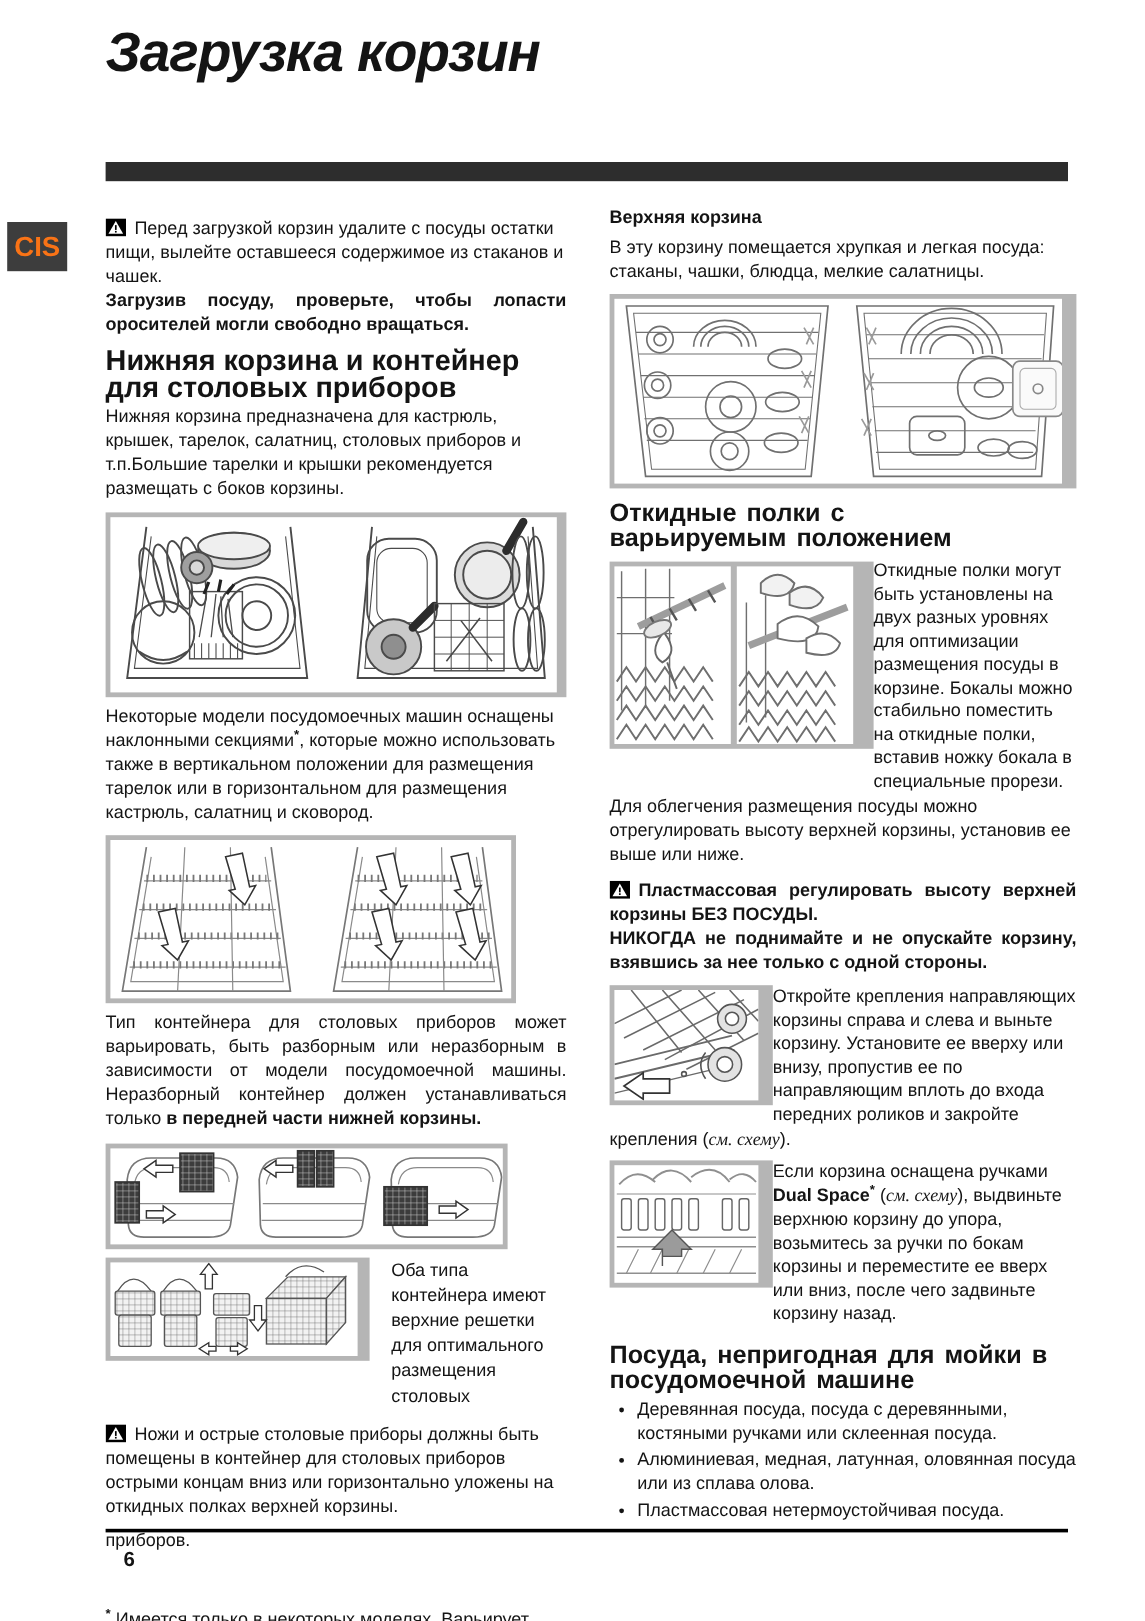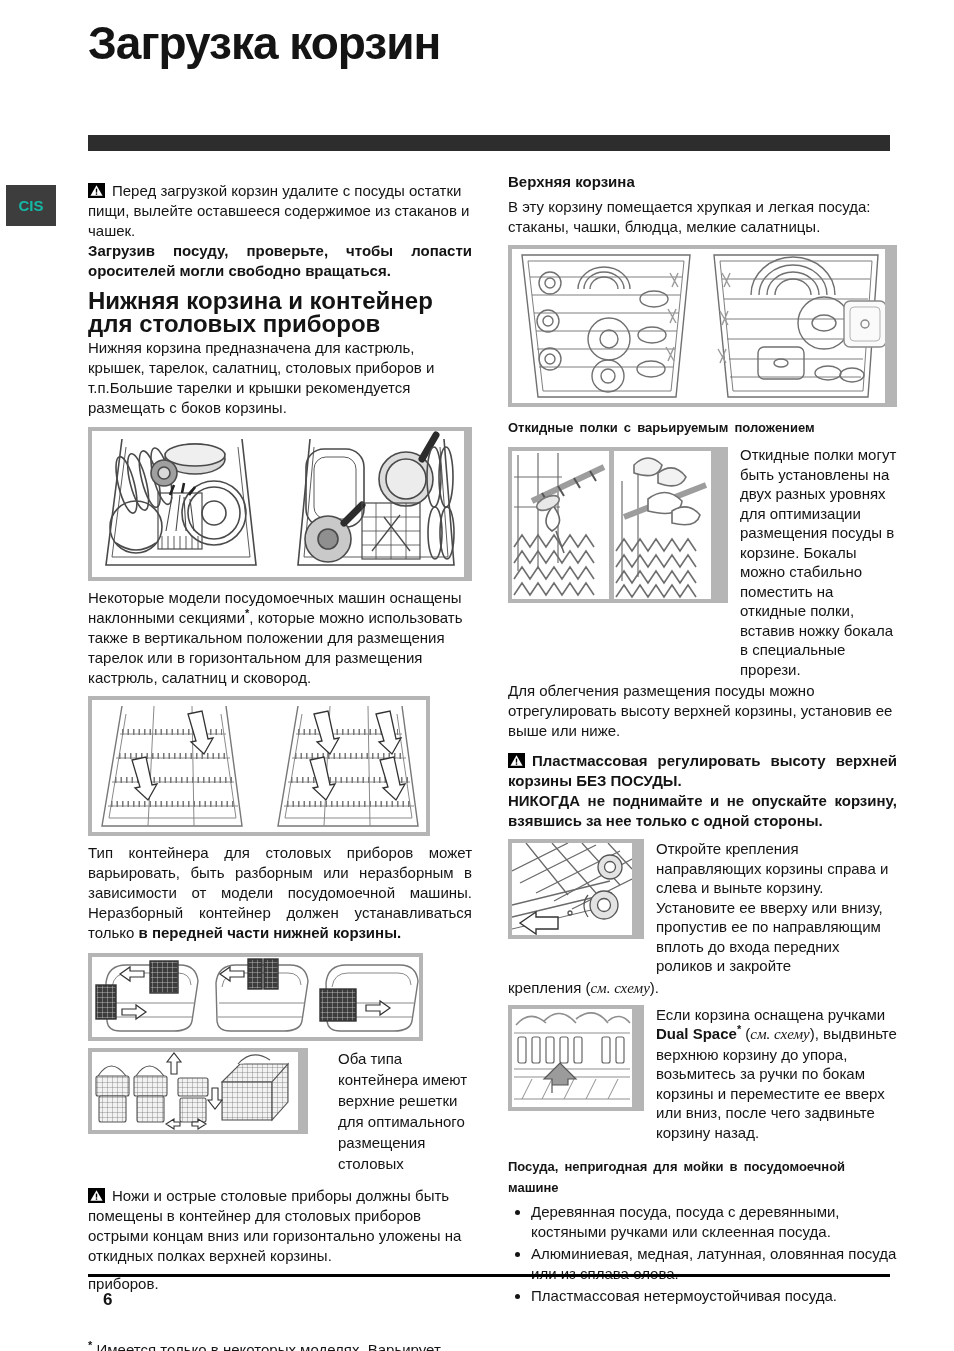--- a/index.html
+++ b/index.html
@@ -1,37 +1,37 @@
 <!DOCTYPE html>
 <html><head>
 <meta charset="utf-8">
 <style>
   html,body{margin:0;padding:0;background:#fff;}
   .page{position:relative;width:954px;height:1351px;background:#fff;overflow:hidden;
         font-family:"Liberation Sans","DejaVu Sans",sans-serif;color:#141414;}
-  .page-title{position:absolute;left:88px;top:16px;margin:0;font-size:46px;font-weight:700;letter-spacing:-1px;}
+  .page-title{position:absolute;left:88px;top:16px;margin:0;font-size:46px;font-weight:700;letter-spacing:-1px;font-style:italic;}
   .title-bar{position:absolute;left:88px;top:135px;width:802px;height:16px;background:#2d2d2d;}
-  .lang-badge{position:absolute;left:6px;top:185px;width:50px;height:41px;background:#3d3d3d;color:#14b8a6;
-        display:flex;align-items:center;justify-content:center;font-size:15px;font-weight:700;}
+  .lang-badge{position:absolute;left:6px;top:185px;width:50px;height:41px;background:#3d3d3d;color:#f97316;
+        display:flex;align-items:center;justify-content:center;font-size:23px;font-weight:700;}
   .col{position:absolute;font-size:15px;line-height:20px;}
   .col-left{left:88px;top:181px;width:384px;}
   .col-right{left:508px;top:170px;width:389px;}
   p{margin:0 0 8px;}
   .b{font-weight:700;}
   .i{font-style:italic;font-family:Liberation Serif, serif;}
   .just{text-align:justify;}
   .blk{display:block;}
   sup{font-size:11px;font-weight:700;line-height:0;}
   h2,h3{margin:0;}
   .head-lower{font-size:24px;line-height:23px;font-weight:700;margin:8px 0 3px;}
   .head-upper{font-size:15px;line-height:24px;font-weight:700;margin:0 0 3px;}
-  .subhead{font-size:13px;line-height:21px;font-weight:700;word-spacing:2.5px;margin:10px 0 4px;}
+  .subhead{font-size:21px;line-height:21px;font-weight:700;word-spacing:2.5px;margin:10px 0 4px;}
   .figure{background:#b5b5b5;padding:4px;margin:7px 0;display:flex;gap:5px;}
   .figure svg{background:#fff;display:block;}
-  .row{display:flex;gap:12px;align-items:flex-start;margin:7px 0 2px;}
+  .row{display:flex;align-items:flex-start;margin:7px 0 2px;}
   .side{flex:1;}
   .warn-icon{display:inline-block;width:17px;height:15px;vertical-align:-2px;margin-right:7px;}
   .warn-icon svg{display:block;}
   ul.no-wash{margin:2px 0 10px;padding-left:23px;}
   ul.no-wash li{margin:0 0 2px;}
   .footnote{margin-top:46px;}
   .bottom-rule{position:absolute;left:88px;top:1274px;width:802px;height:3px;background:#000;}
   .page-num{position:absolute;left:103px;top:1290px;font-size:17px;font-weight:700;}
   .wire{stroke:#777;fill:none;stroke-width:1.4;}
   .wire2{stroke:#8a8a8a;fill:none;stroke-width:1;}

